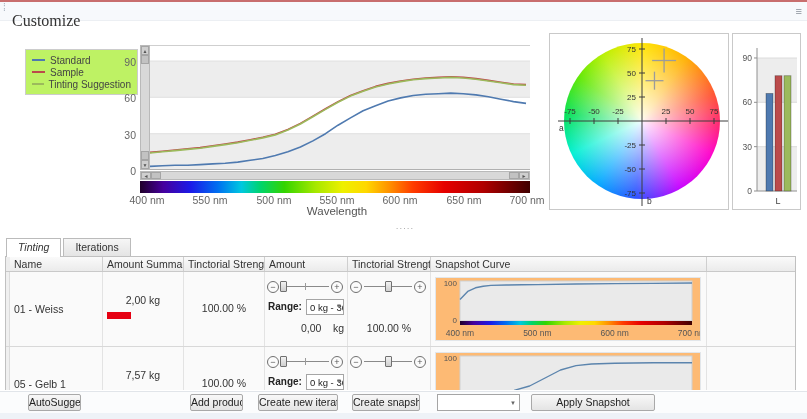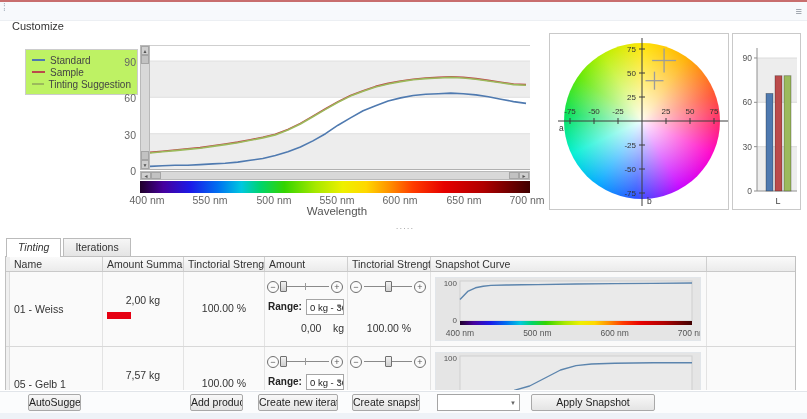--- a/index.html
+++ b/index.html
@@ -5,21 +5,21 @@
   html,body{margin:0;padding:0;background:#fff;}
   *{box-sizing:border-box;}
   .screen{position:relative;width:807px;height:419px;background:#fff;
           font-family:"Liberation Sans",sans-serif;color:#333;overflow:hidden;}
   svg text{font-family:"Liberation Sans",sans-serif;}
 
   
   .cust-bar{position:absolute;left:0;top:0;width:807px;height:21px;
             background:#f7f9fc;border-top:2px solid #c86e6e;border-bottom:1px solid #eceff3;}
   .cust-grip{position:absolute;left:3px;top:2px;color:#aab3bf;font-size:10px;letter-spacing:-1px;line-height:8px;}
-  .cust-title{position:absolute;left:12px;top:18px;font-size:11px;color:#333;}
+  .cust-title{position:absolute;left:12px;top:10px;font-size:16px;color:#333;font-family:Liberation Serif, serif;}
   .cust-menu{position:absolute;right:5px;top:3px;color:#8a9099;font-size:11px;cursor:pointer;}
 
   
   .legend{position:absolute;left:25px;top:49px;width:113px;height:46px;background:#bef264;
           border:1px solid #cccccc;padding:4px 6px;}
   .lg-row{height:12px;display:flex;align-items:center;}
   .lg-dash{display:inline-block;width:13px;height:2px;margin-right:5px;}
   .lg-lab{font-size:10px;color:#444;white-space:nowrap;}
 
   
@@ -84,21 +84,21 @@
             border:1px solid #707070;border-radius:1px;}
   .range-row{position:absolute;top:27px;left:3px;right:3px;height:16px;}
   .range-lab{position:absolute;left:0;top:2px;font-weight:bold;font-size:10px;color:#222;}
   .combo{position:absolute;left:38px;right:0;top:0;height:16px;border:1px solid #a5a5a5;background:#fff;overflow:hidden;}
   .combo-val{position:absolute;left:3px;top:2px;font-size:9.5px;color:#222;white-space:nowrap;}
   .combo-arrow{position:absolute;right:1px;top:3px;font-size:6px;color:#666;}
   .val-row{position:absolute;top:50px;left:0;width:100%;color:#333;}
   .val-amount{position:absolute;left:36px;}
   .val-unit{position:absolute;left:68px;}
   .ts-val{position:absolute;top:50px;left:0;width:100%;text-align:center;color:#333;}
-  .mini-box{position:absolute;left:4px;top:5px;width:266px;height:64px;background:#e5e5e5;border:1px solid #e2e6ea;}
+  .mini-box{position:absolute;left:4px;top:5px;width:266px;height:64px;background:#fdba74;border:1px solid #e2e6ea;}
 
   
   .toolbar{position:absolute;left:0;top:391px;width:807px;height:22px;background:#fbfcfd;border-top:1px solid #e1e5ea;}
   .tb-btn{position:absolute;top:2px;height:17px;border:1px solid #a9a9a9;border-radius:2px;
           background:linear-gradient(#f8f8f8,#e4e4e4);font-size:10.5px;color:#222;text-align:center;
           line-height:15px;cursor:pointer;overflow:hidden;white-space:nowrap;}
   .tb-combo{position:absolute;top:2px;height:17px;border:1px solid #a5a5a5;background:#fff;cursor:pointer;}
   .tb-combo .cv{position:absolute;left:5px;top:2px;font-size:10.5px;color:#222;white-space:nowrap;}
   .tb-combo .ca{position:absolute;right:3px;top:5px;font-size:6px;color:#666;}
   .bottom-strip{position:absolute;left:0;top:413px;width:807px;height:6px;background:#eef2f7;}

